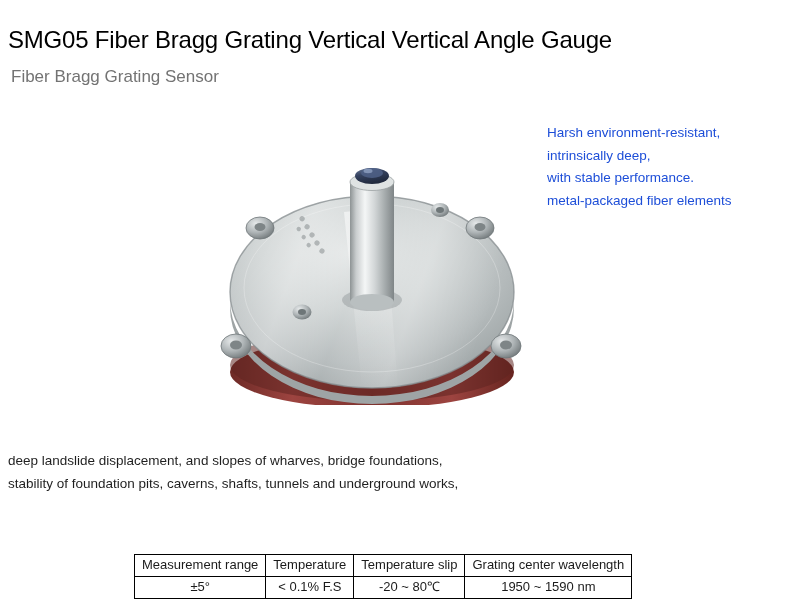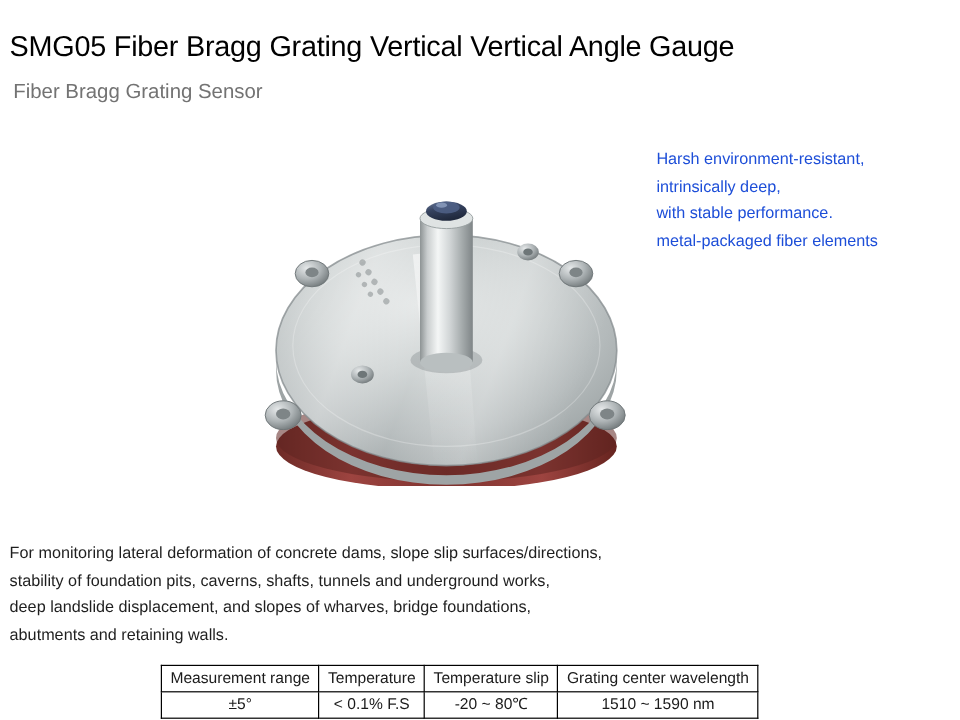--- a/index.html
+++ b/index.html
@@ -237,36 +237,34 @@
 
     <g>
       <ellipse cx="160" cy="26" rx="17" ry="8" fill="url(#capGrad)"></ellipse>
       <ellipse cx="160" cy="23" rx="11" ry="5" fill="#4e5f85" opacity="0.9"></ellipse>
       <ellipse cx="156" cy="21" rx="4.5" ry="2.2" fill="#8fa0c2" opacity="0.8"></ellipse>
     </g>
   </svg>
 </div>
 
 <div id="application-text">
-  <div class="app-line">For monitoring lateral deformation of concrete dams, slope slip surfaces/directions,</div>
+  <div class="app-line">deep landslide displacement, and slopes of wharves, bridge foundations,</div>
   <div class="app-line">stability of foundation pits, caverns, shafts, tunnels and underground works,</div>
-  <div class="app-line">deep landslide displacement, and slopes of wharves, bridge foundations,</div>
-  <div class="app-line">abutments and retaining walls.</div>
 </div>
 
 <table id="spec-table">
   <thead>
     <tr>
       <th>Measurement range</th>
       <th>Temperature</th>
       <th>Temperature slip</th>
       <th>Grating center wavelength</th>
     </tr>
   </thead>
   <tbody>
     <tr class="spec-values">
       <td>±5°</td>
       <td>&lt; 0.1% F.S</td>
       <td>-20 ~ 80℃</td>
-      <td>1510 ~ 1590 nm</td>
+      <td>1950 ~ 1590 nm</td>
     </tr>
   </tbody>
 </table>
 
 </body></html>

